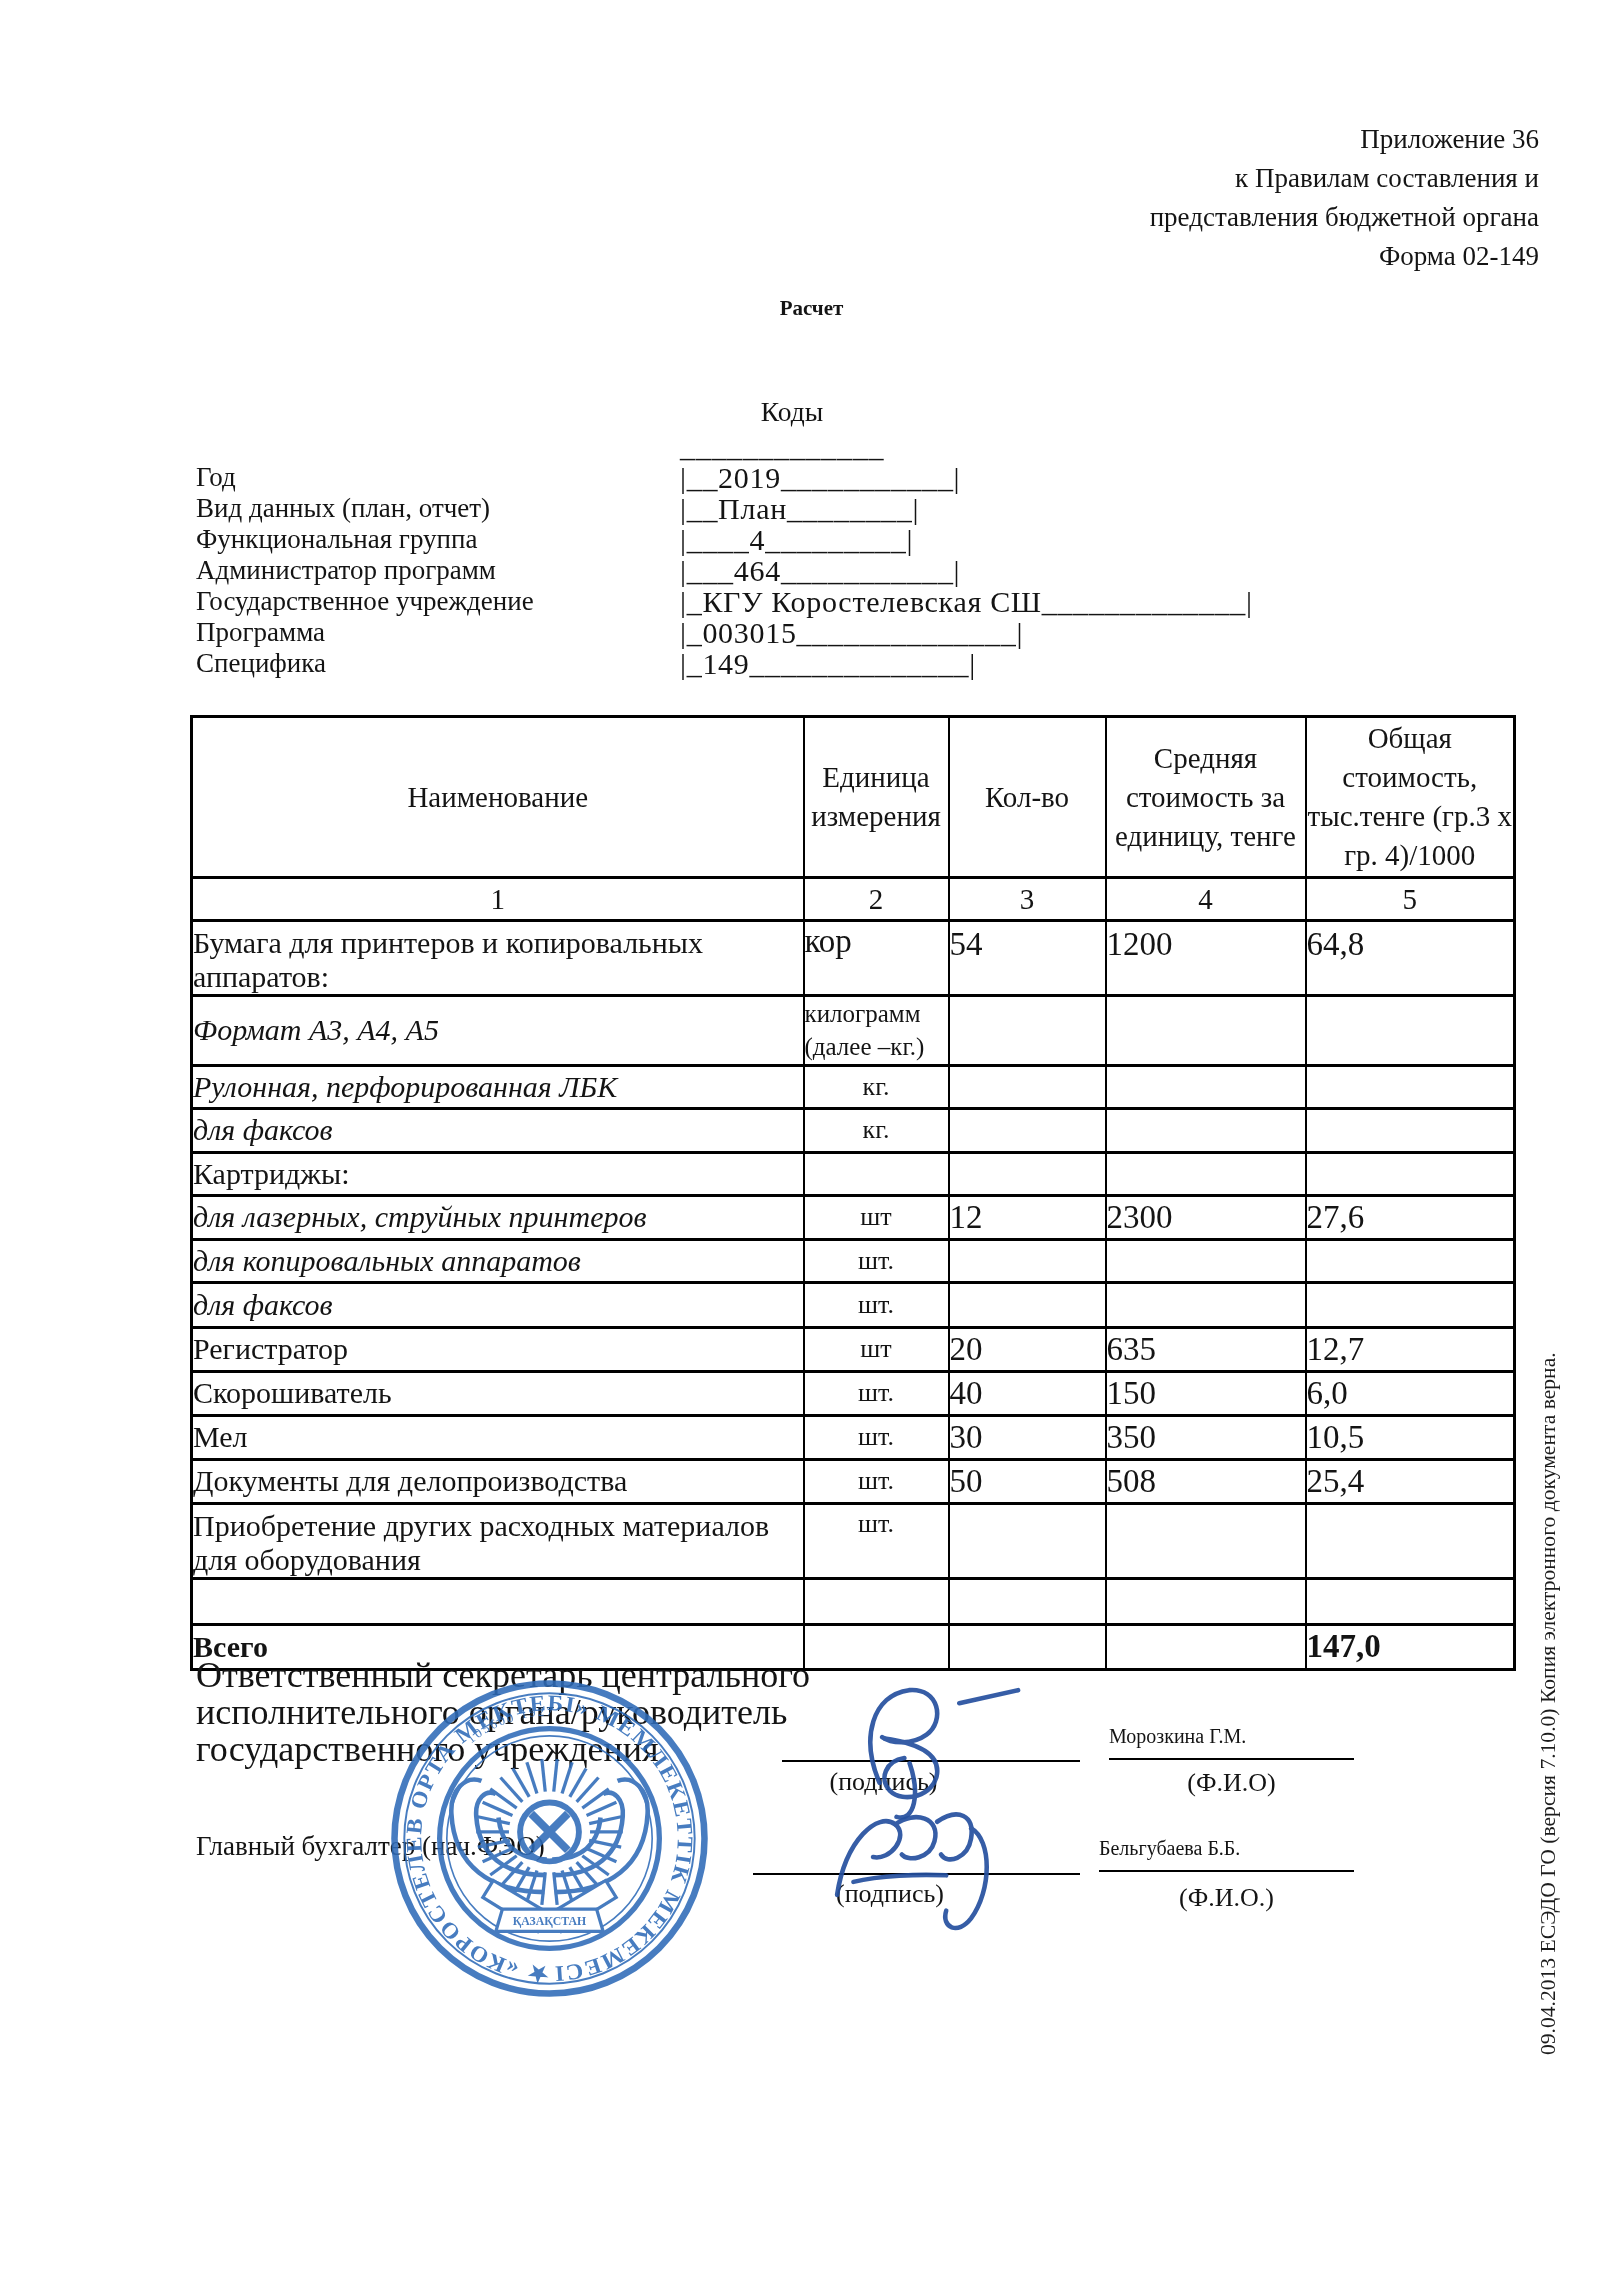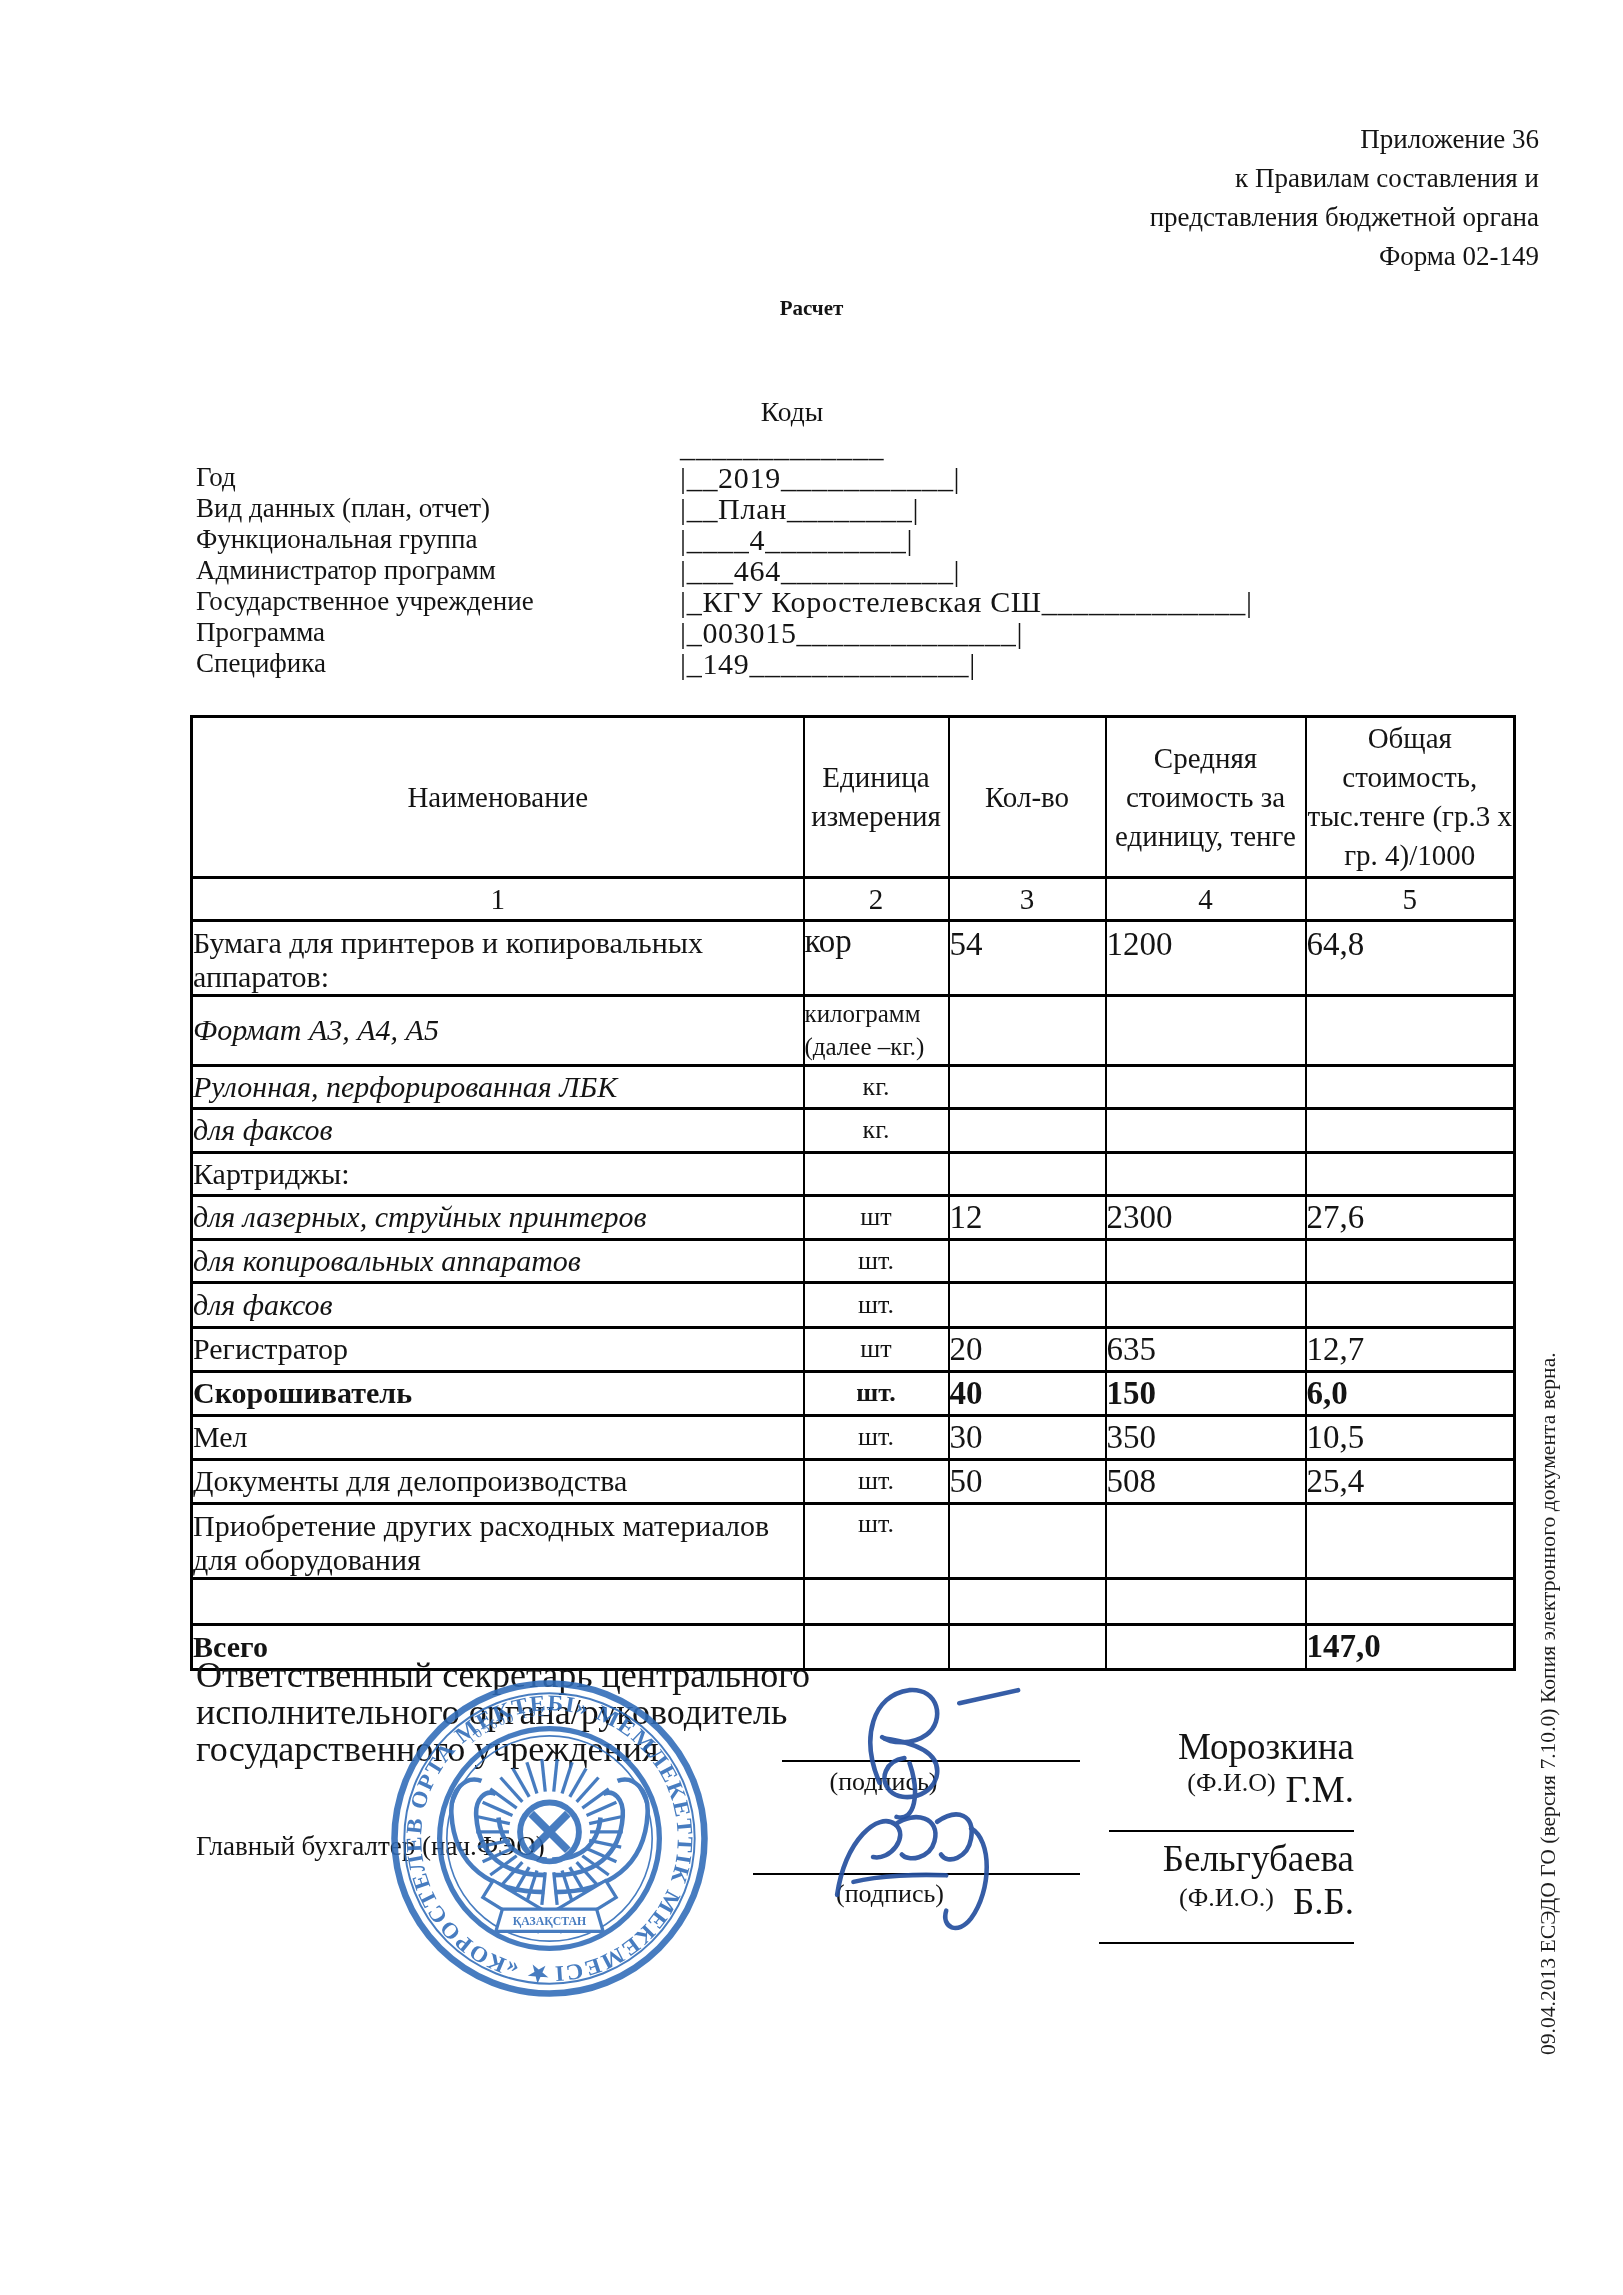--- a/index.html
+++ b/index.html
@@ -42,22 +42,22 @@
 
   
   .sig-label-1{position:absolute;top:1657px;left:196px;font-size:36px;line-height:37px;}
   .sig-label-2{position:absolute;top:1831px;left:196px;font-size:27px;}
   .sig-line{position:absolute;border-top:2.6px solid #000;}
   .sig-line-1{top:1760px;left:782px;width:298px;}
   .sig-line-2{top:1873px;left:753px;width:327px;}
   .sig-caption{position:absolute;font-size:26px;text-align:center;}
   .cap-pod-1{top:1767px;left:782px;width:203px;}
   .cap-pod-2{top:1879px;left:782px;width:216px;}
-  .sig-name{position:absolute;font-size:37px;text-align:right;border-bottom:2.6px solid #000;
-            padding-bottom:19px;}
+  .sig-name{position:absolute;font-size:20px;text-align:left;border-bottom:2.6px solid #000;
+            padding-bottom:10px;}
   .name-1{top:1725px;left:1109px;width:245px;}
   .name-2{top:1837px;left:1099px;width:255px;}
   .cap-fio-1{top:1768px;left:1109px;width:245px;}
   .cap-fio-2{top:1883px;left:1099px;width:255px;}
 
   .sig-svg{position:absolute;}
   .sig-svg-1{top:1665px;left:775px;}
   .sig-svg-2{top:1777px;left:775px;}
 
   
@@ -199,21 +199,21 @@
             <td class="val-cell"></td>
             <td class="val-cell"></td>
           </tr>
           <tr style="height: 44px;">
             <td class="name-cell">Регистратор</td>
             <td class="unit-cell">шт</td>
             <td class="val-cell">20</td>
             <td class="val-cell">635</td>
             <td class="val-cell">12,7</td>
           </tr>
-          <tr style="height: 44px; font-weight: bold;">
+          <tr style="height: 44px;">
             <td class="name-cell">Скорошиватель</td>
             <td class="unit-cell">шт.</td>
             <td class="val-cell">40</td>
             <td class="val-cell">150</td>
             <td class="val-cell">6,0</td>
           </tr>
           <tr style="height: 44px;">
             <td class="name-cell">Мел</td>
             <td class="unit-cell">шт.</td>
             <td class="val-cell">30</td>

